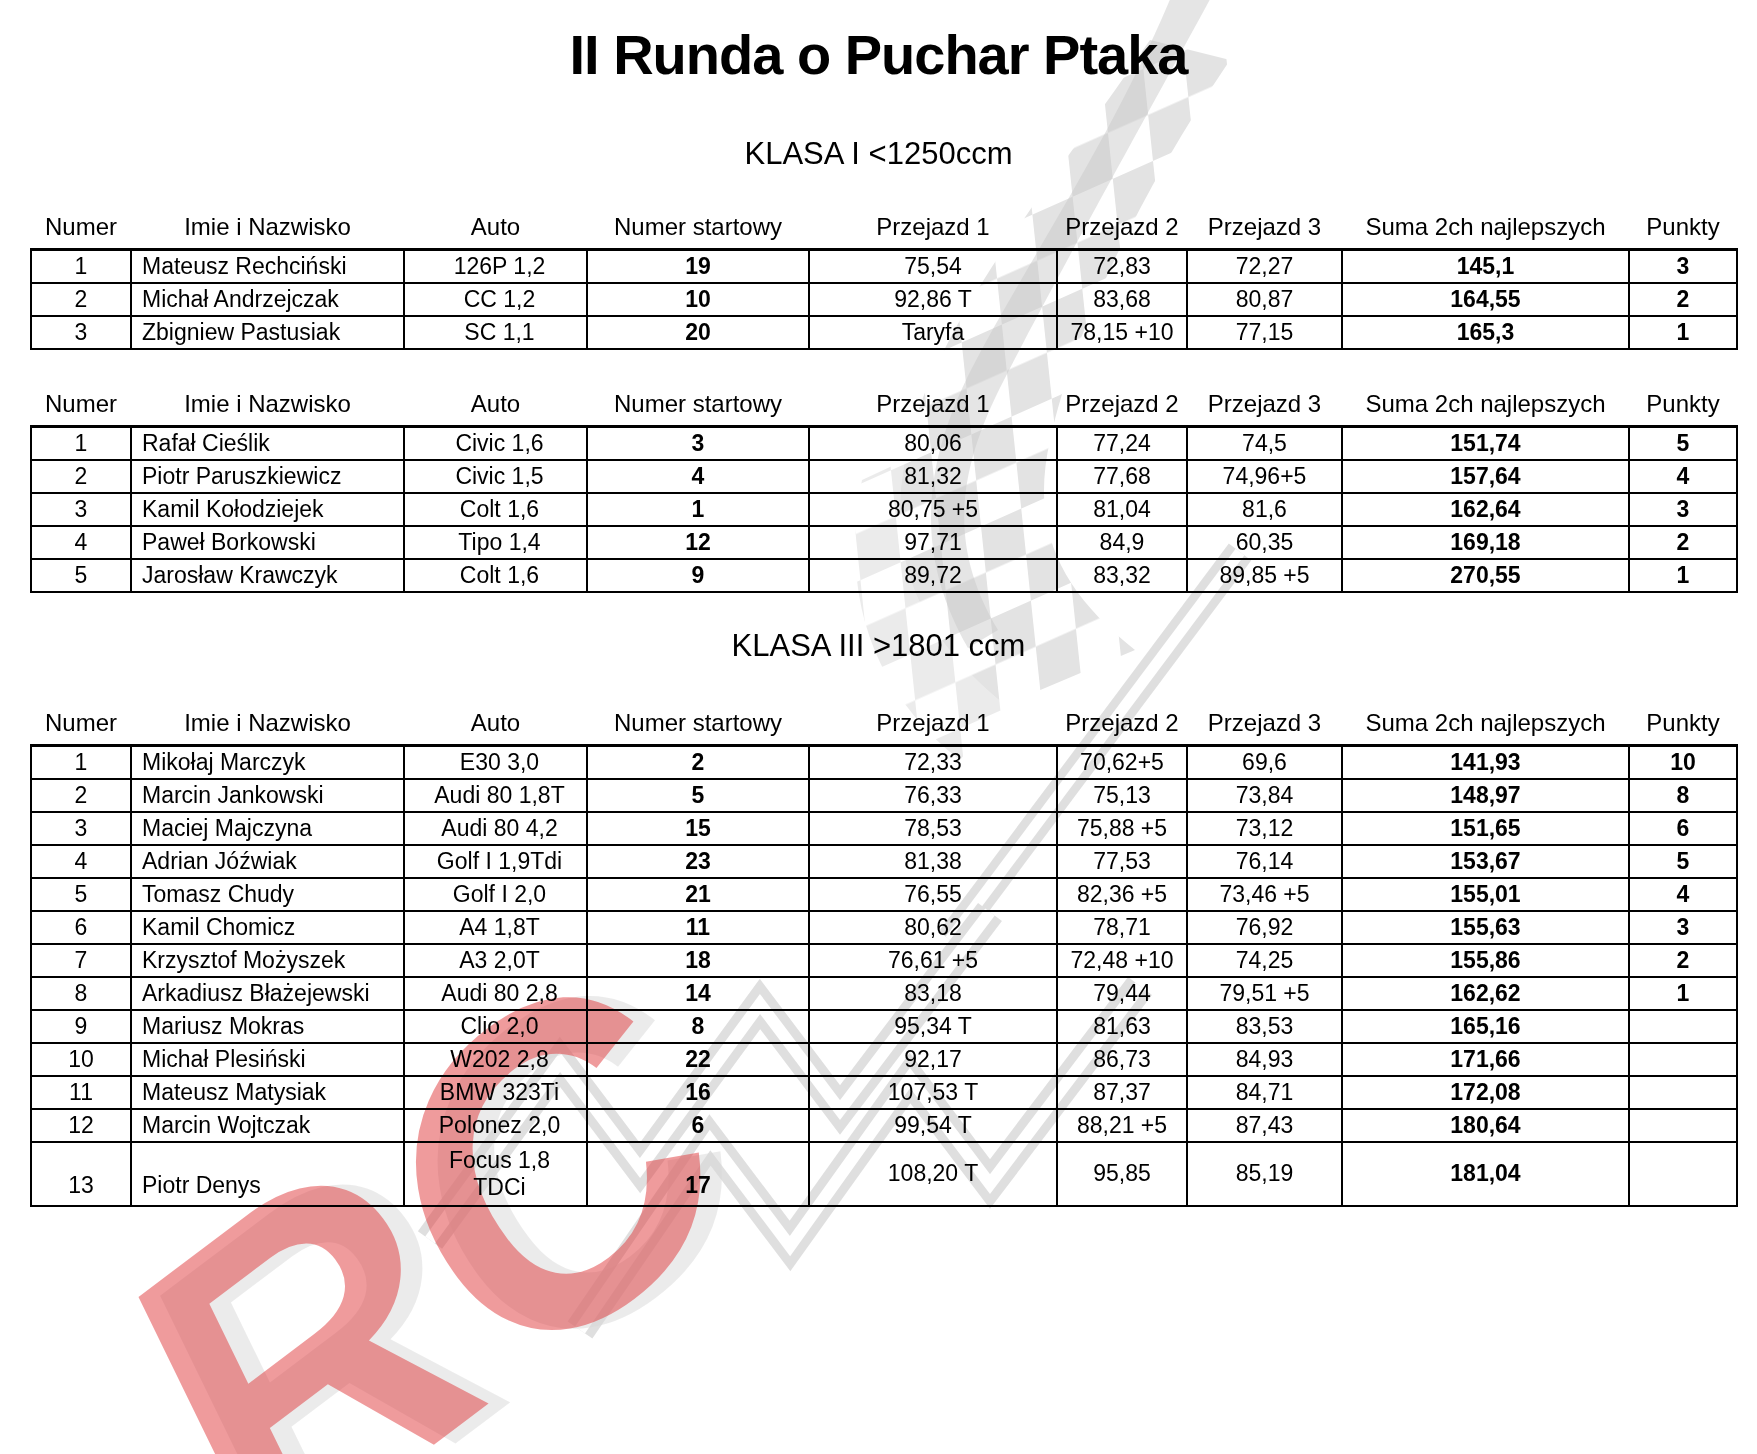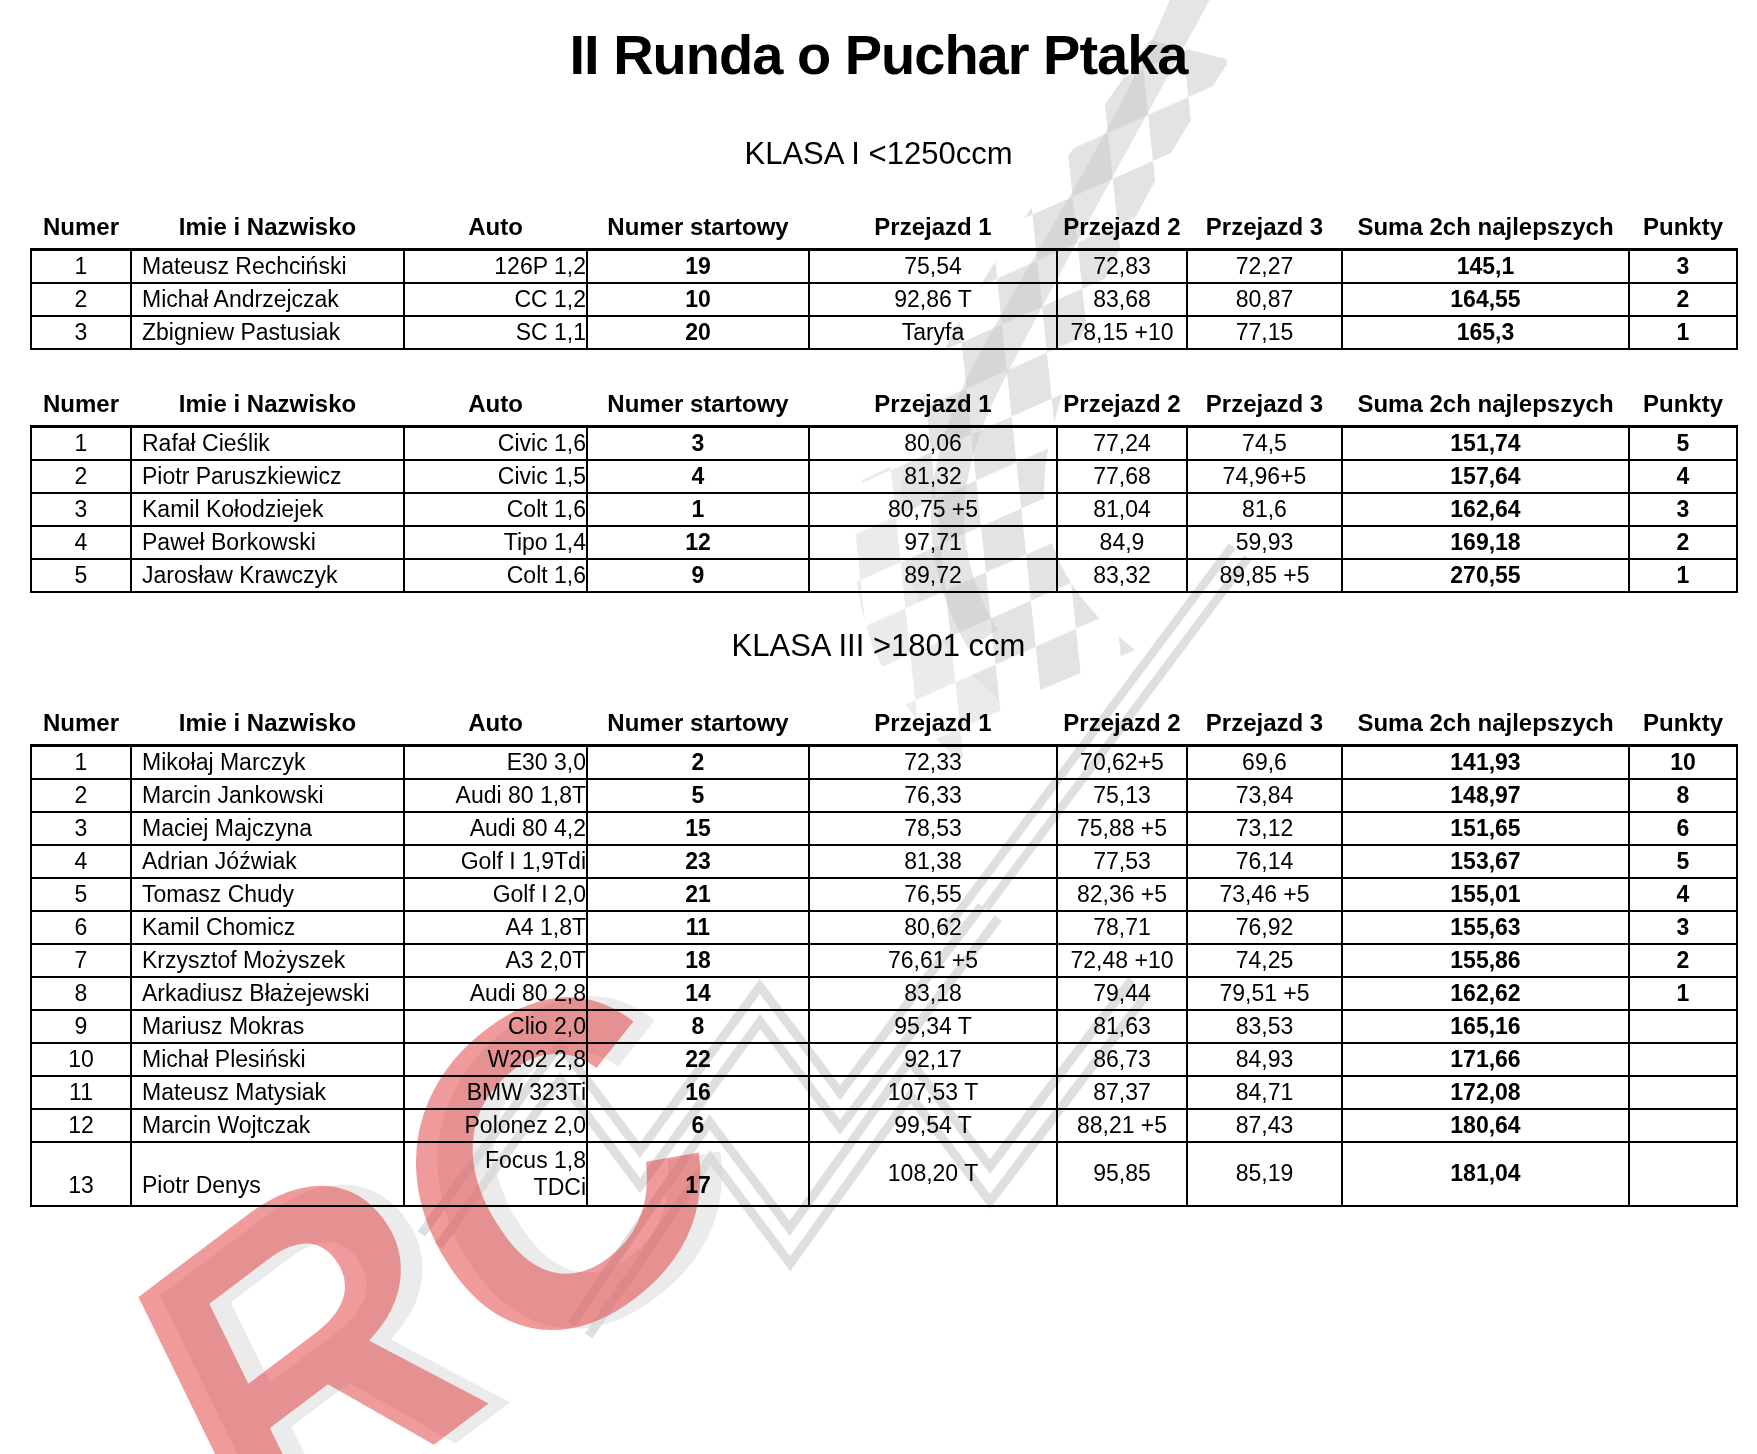--- a/index.html
+++ b/index.html
@@ -12,30 +12,30 @@
   h1{font-size:56px;font-weight:bold;text-align:center;margin:26px 0 0;line-height:1.05;letter-spacing:-1px;}
   h2{font-size:31px;font-weight:normal;text-align:center;line-height:1.1;}
   .h2a{margin:52px 0 0;}
   .h2b{margin:46px 0 0;}
   .h2c{margin:36px 0 16px;}
   table{border-collapse:collapse;table-layout:fixed;width:1706px;margin-left:30px;background:transparent;}
   .mt1{margin-top:42px;}
   .mt2{margin-top:40px;}
   .mt3{margin-top:46px;}
   th{
-    font-size:24px;font-weight:bold;text-align:center;white-space:nowrap;
+    font-size:24px;font-weight:normal;text-align:center;white-space:nowrap;
     padding:0 0 7px 0;border:none;border-bottom:3px solid #000;overflow:visible;
   }
   td{
     font-size:23px;border:2px solid #000;height:31px;padding:0;
     vertical-align:middle;text-align:center;white-space:nowrap;overflow:visible;
     background:transparent;
   }
   td.c1{text-align:left;padding-left:10px;}
-  td.c2{text-align:right;padding-left:8px;white-space:pre-line;}
+  td.c2{text-align:center;padding-left:8px;white-space:pre-line;}
   td.c3,td.c7,td.c8{font-weight:bold;}
   tr.tall{height:64px;}
   tr.tall td.c0,tr.tall td.c1,tr.tall td.c3{vertical-align:bottom;padding-bottom:6px;}
 </style>
 </head>
 <body>
 
 <div class="page">
 
   <svg class="watermark" width="1757" height="1454" viewBox="0 0 1757 1454">
@@ -193,21 +193,21 @@
             <td class="c7">162,64</td>
             <td class="c8">3</td>
           </tr>
           <tr>
             <td class="c0">4</td>
             <td class="c1">Paweł Borkowski</td>
             <td class="c2">Tipo 1,4</td>
             <td class="c3">12</td>
             <td class="c4">97,71</td>
             <td class="c5">84,9</td>
-            <td class="c6">59,93</td>
+            <td class="c6">60,35</td>
             <td class="c7">169,18</td>
             <td class="c8">2</td>
           </tr>
           <tr>
             <td class="c0">5</td>
             <td class="c1">Jarosław Krawczyk</td>
             <td class="c2">Colt 1,6</td>
             <td class="c3">9</td>
             <td class="c4">89,72</td>
             <td class="c5">83,32</td>

